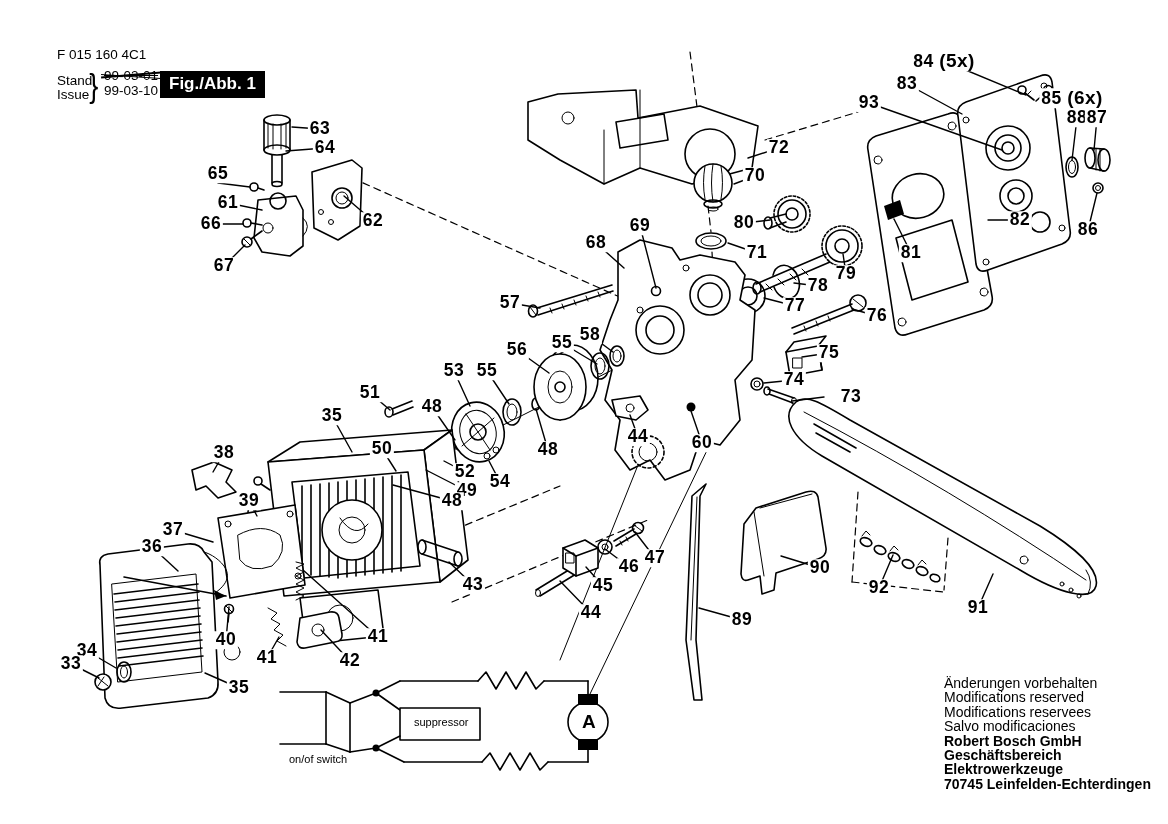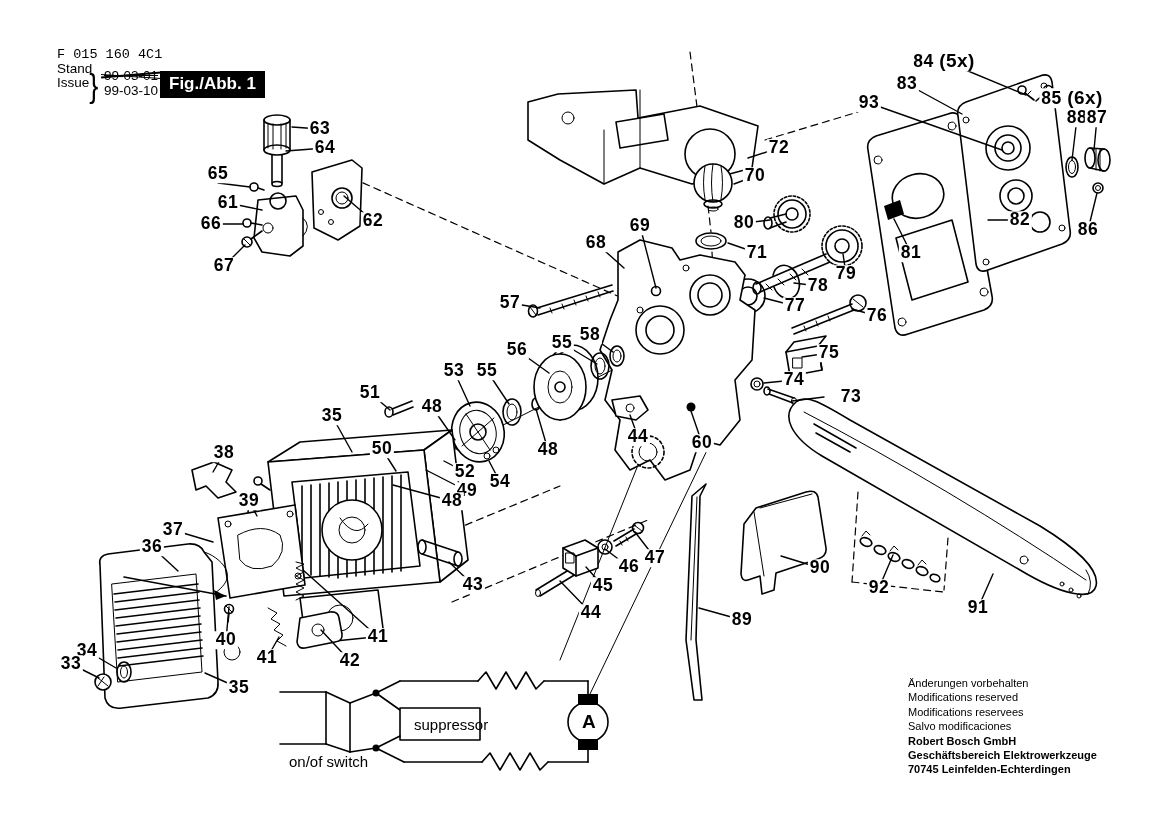--- a/index.html
+++ b/index.html
@@ -17,37 +17,37 @@
   .art .dash{stroke-dasharray:7 5;stroke-width:1.2;}
   .art .leader{stroke-width:1.4;}
   .callout{
     position:absolute;transform:translate(-50%,-50%);
     font-weight:bold;font-size:17.5px;letter-spacing:.4px;line-height:1;
     background:#fff;padding:0 2px;white-space:nowrap;z-index:5;
   }
   .callout .sfx{font-size:19px;}
   
   .hdr{position:absolute;left:57px;top:48px;font-size:13.5px;line-height:14px;z-index:6;}
-  .hdr .code{margin-bottom:0;font-family:Liberation Mono, monospace;}
+  .hdr .code{margin-bottom:12px;}
   .hdr .row{position:relative;}
   .brace{position:absolute;left:88px;top:66px;font-size:34px;font-weight:normal;
          transform:scaleX(.8);z-index:6;}
   .dates{position:absolute;left:104px;top:68px;font-size:13.5px;line-height:15px;z-index:6;}
   .strike{position:relative;display:inline-block;text-decoration:line-through;}
   .strike::after{content:"";position:absolute;left:-3px;right:-3px;top:40%;
     border-top:2px solid #000;transform:rotate(-5deg);}
   .strike::before{content:"";position:absolute;left:-3px;right:-3px;top:55%;
     border-top:1.5px solid #000;transform:rotate(4deg);}
   .figbox{position:absolute;left:160px;top:71px;background:#000;color:#fff;
     font-weight:bold;font-size:17px;padding:3px 9px 4px;z-index:6;}
   
-  .ftr{position:absolute;left:908px;top:676px;font-size:11px;line-height:14.4px;z-index:6;}
+  .ftr{position:absolute;left:944px;top:676px;font-size:14px;line-height:14.4px;z-index:6;}
   .ftr .b{font-weight:bold;}
   
-  .circ-label{position:absolute;font-size:15px;z-index:6;}
+  .circ-label{position:absolute;font-size:11px;z-index:6;}
 </style>
 </head>
 <body>
 
 <div class="stage" id="stage">
 
   <div class="hdr">
     <div class="code">F 015 160 4C1</div>
     <div class="row">Stand</div>
     <div class="row">Issue</div>

